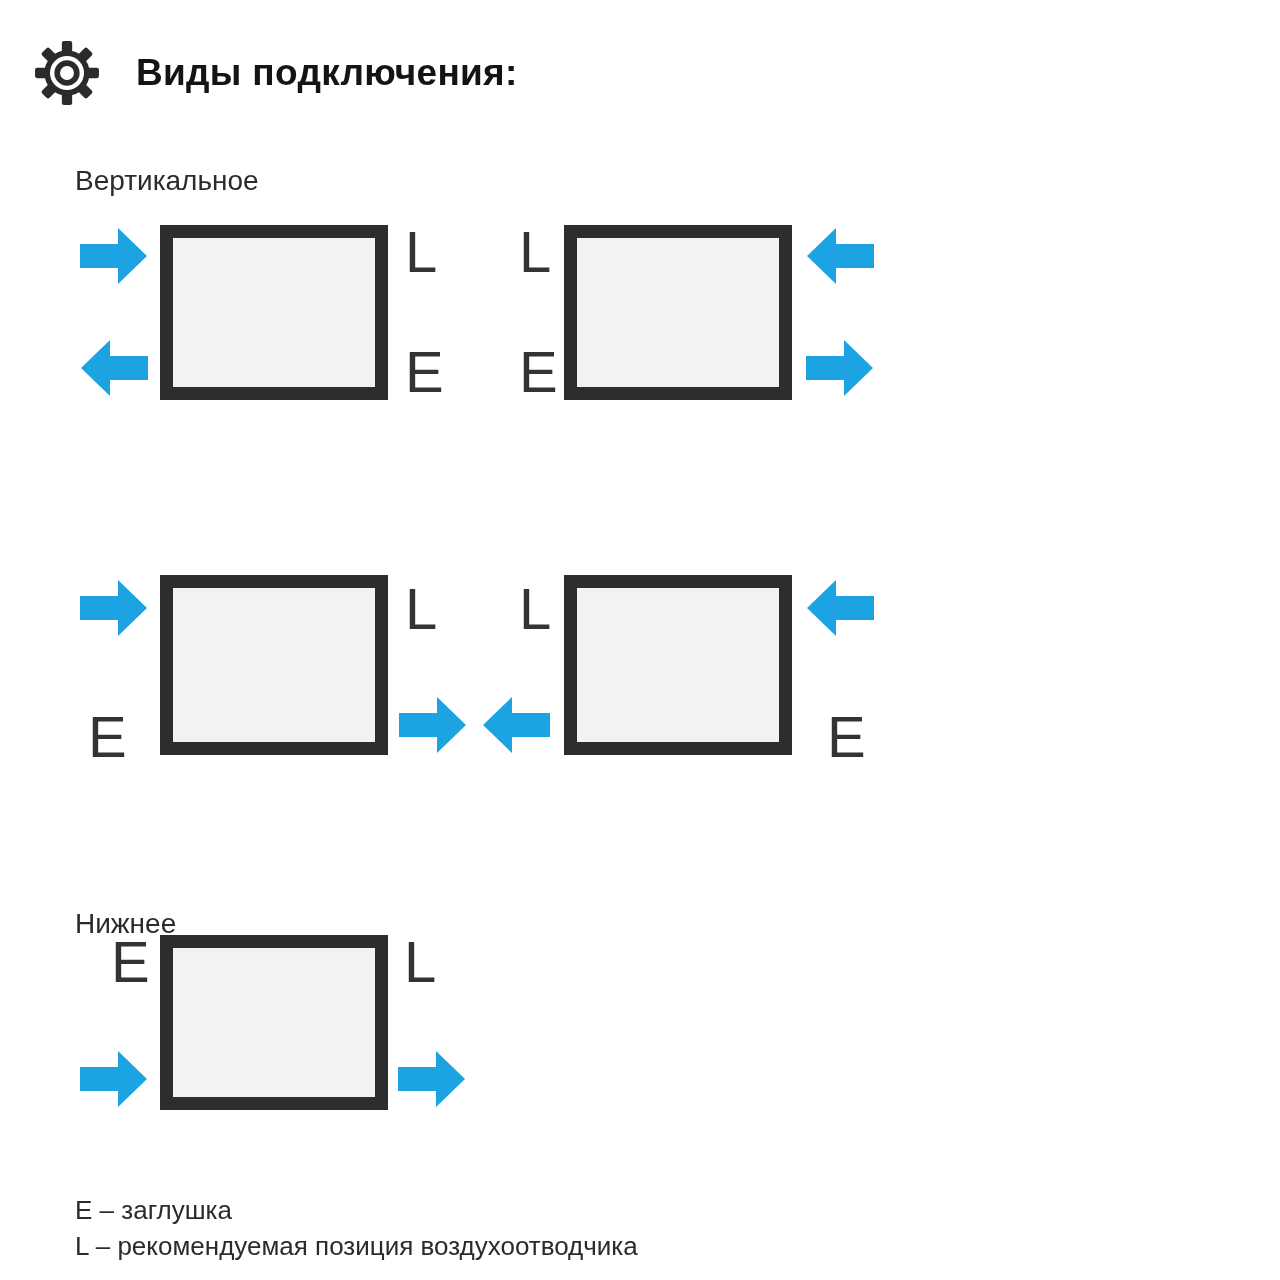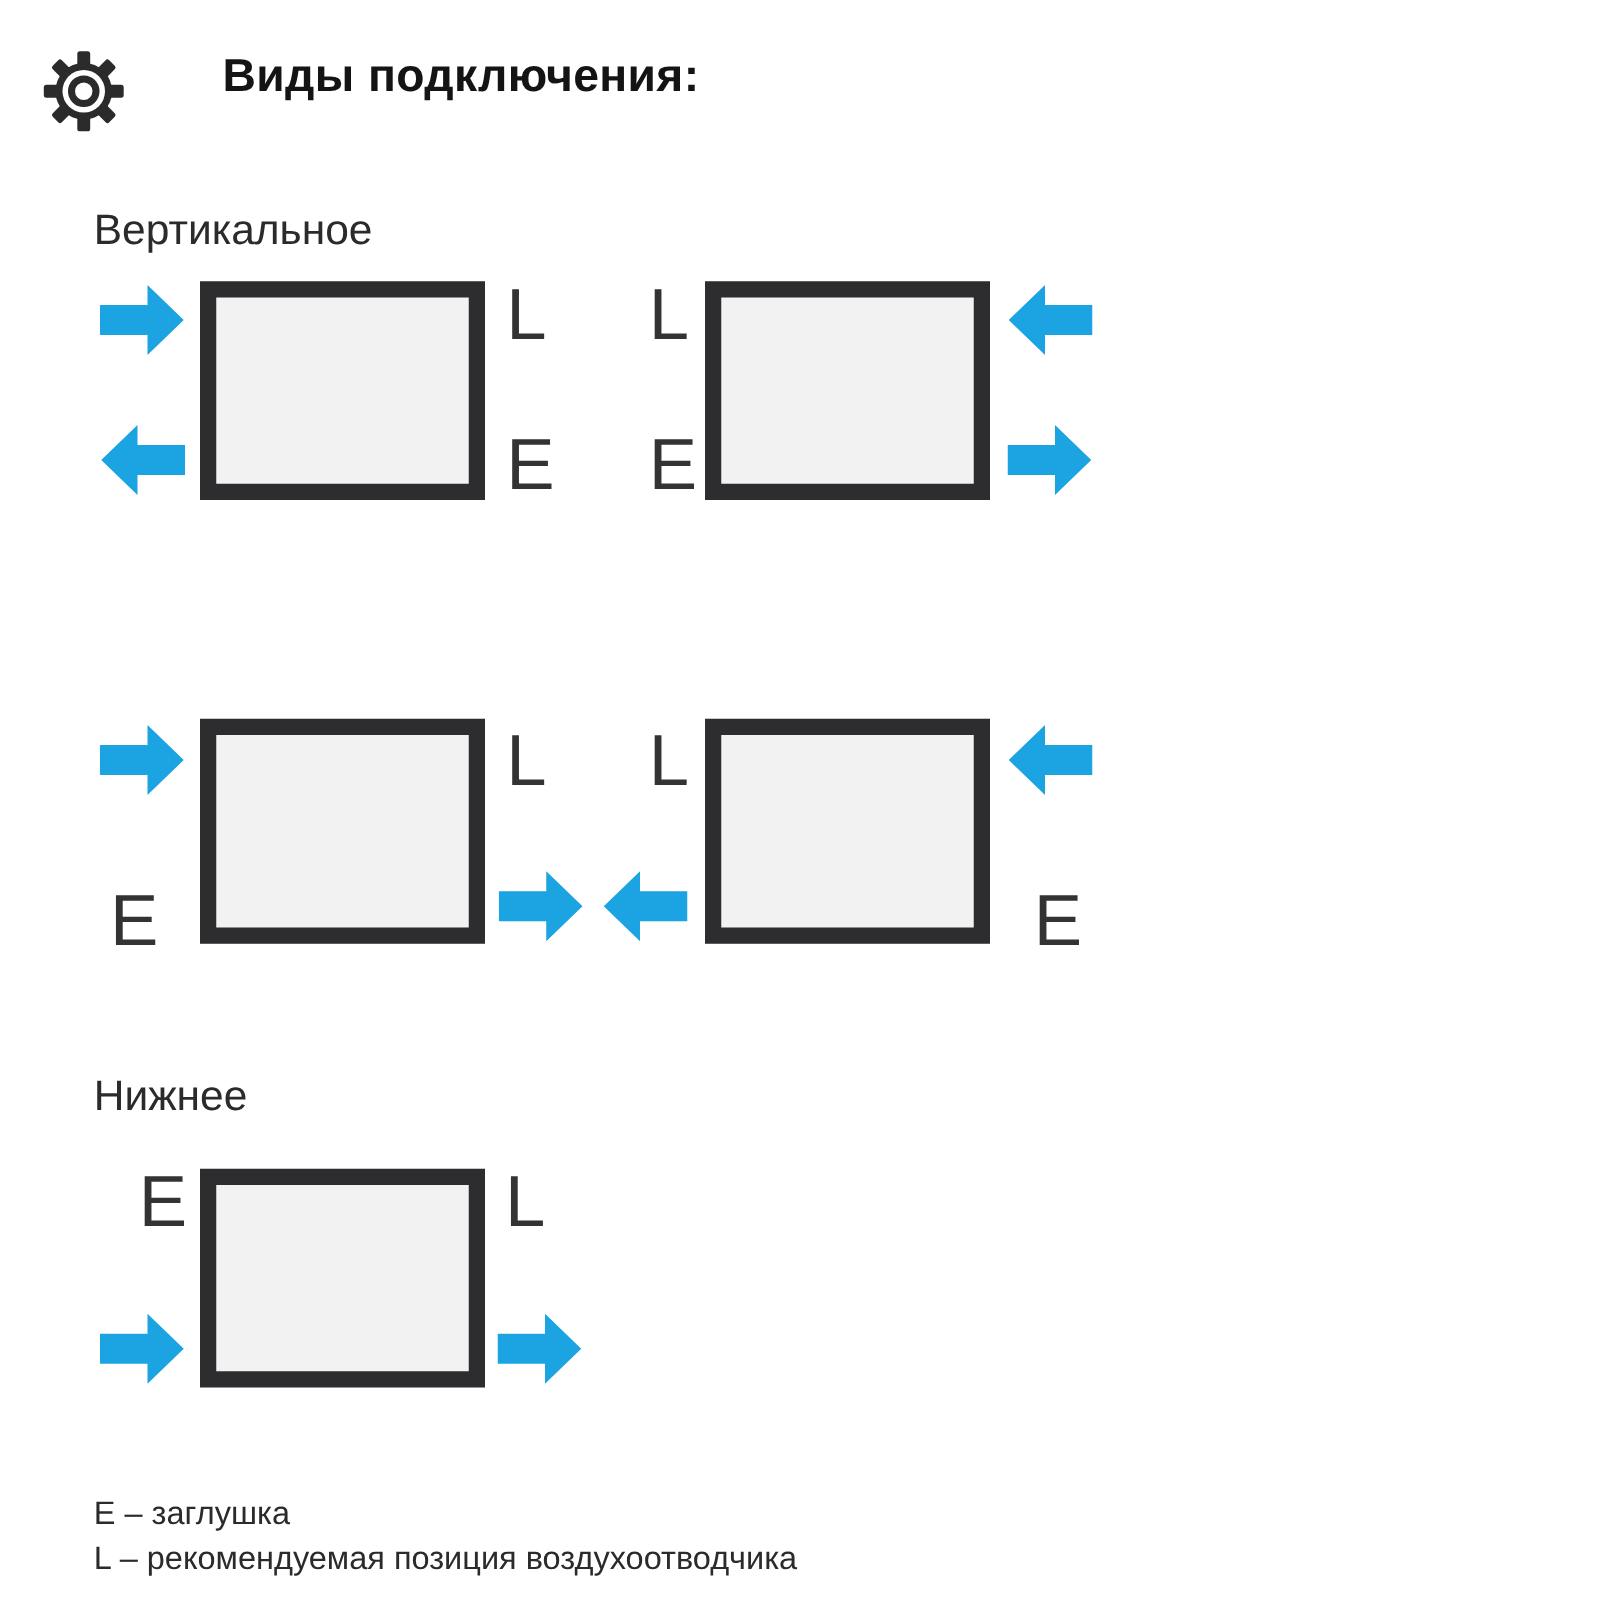--- a/index.html
+++ b/index.html
@@ -2,24 +2,24 @@
 <html><head>
 <meta charset="utf-8">
 <style>
   * { margin:0; padding:0; box-sizing:border-box; }
   html,body { background:#ffffff; }
   .page {
     position:relative; width:1280px; height:1280px; background:#ffffff;
     font-family:"Liberation Sans", sans-serif; overflow:hidden;
     --arrow:#1BA3E2; --frame:#2D2D2F; --fill:#F2F2F2; --text:#222222; --label:#333333;
   }
-  .header { position:absolute; left:34px; top:40px; display:flex; align-items:flex-start;gap:42px; }
+  .header { position:absolute; left:34px; top:40px; display:flex; align-items:center; }
   .gear { width:66px; height:66px; flex:0 0 auto; }
   .page-title { margin-left:36px; font-size:37px; font-weight:700; color:#141414; letter-spacing:0.3px; }
-  .section-title { position:absolute; font-size:34px; font-weight:400; color:#2b2b2b; }
+  .section-title { position:absolute; font-size:28px; font-weight:400; color:#2b2b2b; }
   .radiator { position:absolute; width:228px; border:13px solid var(--frame); background:var(--fill); }
   .h175 { height:175px; }
   .h180 { height:180px; }
   .arrow { position:absolute; width:68px; height:58px; fill:var(--arrow); }
   .flip { transform:scaleX(-1); }
   .port-label { position:absolute; font-size:58px; line-height:58px; font-weight:400; color:var(--label); }
   .legend { position:absolute; left:75px; top:1192px; font-size:26px; line-height:36px; color:#2b2b2b; }
 </style>
 </head>
 <body>
@@ -81,21 +81,21 @@
   <div class="radiator h180" style="left:564px;top:575px"></div>
   <div class="port-label" style="left:519px;top:580px">L</div>
   <svg class="arrow flip" style="left:482px;top:696px" viewBox="0 0 68 58">
       <polygon points="0,17 38,17 38,1 67,29 38,57 38,41 0,41"></polygon>
     </svg>
   <svg class="arrow flip" style="left:806px;top:579px" viewBox="0 0 68 58">
       <polygon points="0,17 38,17 38,1 67,29 38,57 38,41 0,41"></polygon>
     </svg>
   <div class="port-label" style="left:827px;top:708px">E</div>
 
-  <div class="section-title" style="left:75px;top:858px">Нижнее</div>
+  <div class="section-title" style="left:75px;top:908px">Нижнее</div>
 
   <div class="radiator h175" style="left:160px;top:935px"></div>
   <div class="port-label" style="left:111px;top:933px">E</div>
   <div class="port-label" style="left:404px;top:933px">L</div>
   <svg class="arrow" style="left:80px;top:1050px" viewBox="0 0 68 58">
       <polygon points="0,17 38,17 38,1 67,29 38,57 38,41 0,41"></polygon>
     </svg>
   <svg class="arrow" style="left:398px;top:1050px" viewBox="0 0 68 58">
       <polygon points="0,17 38,17 38,1 67,29 38,57 38,41 0,41"></polygon>
     </svg>

